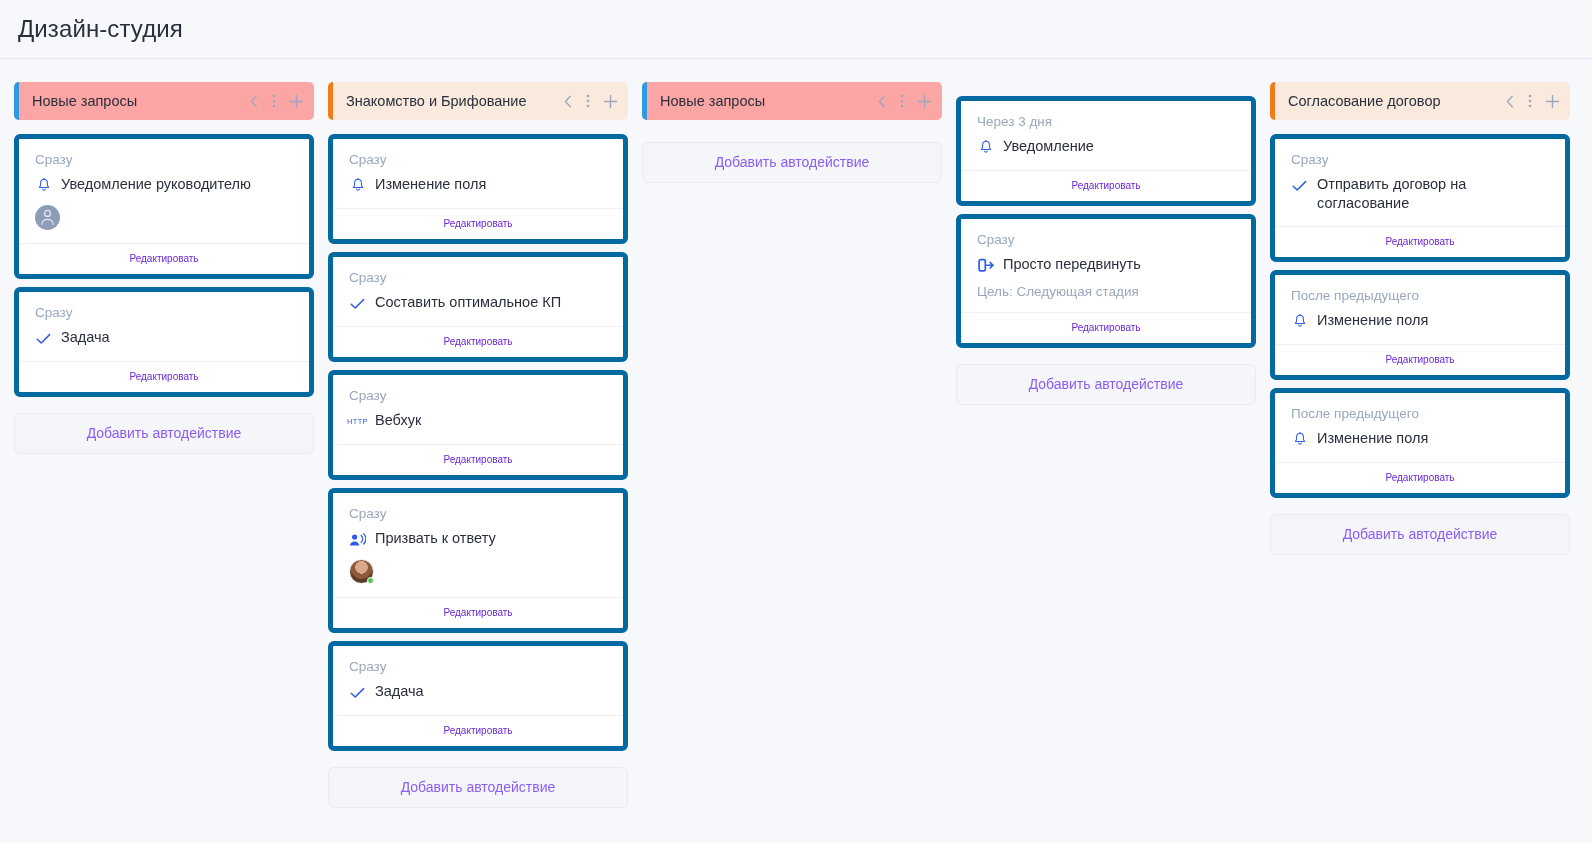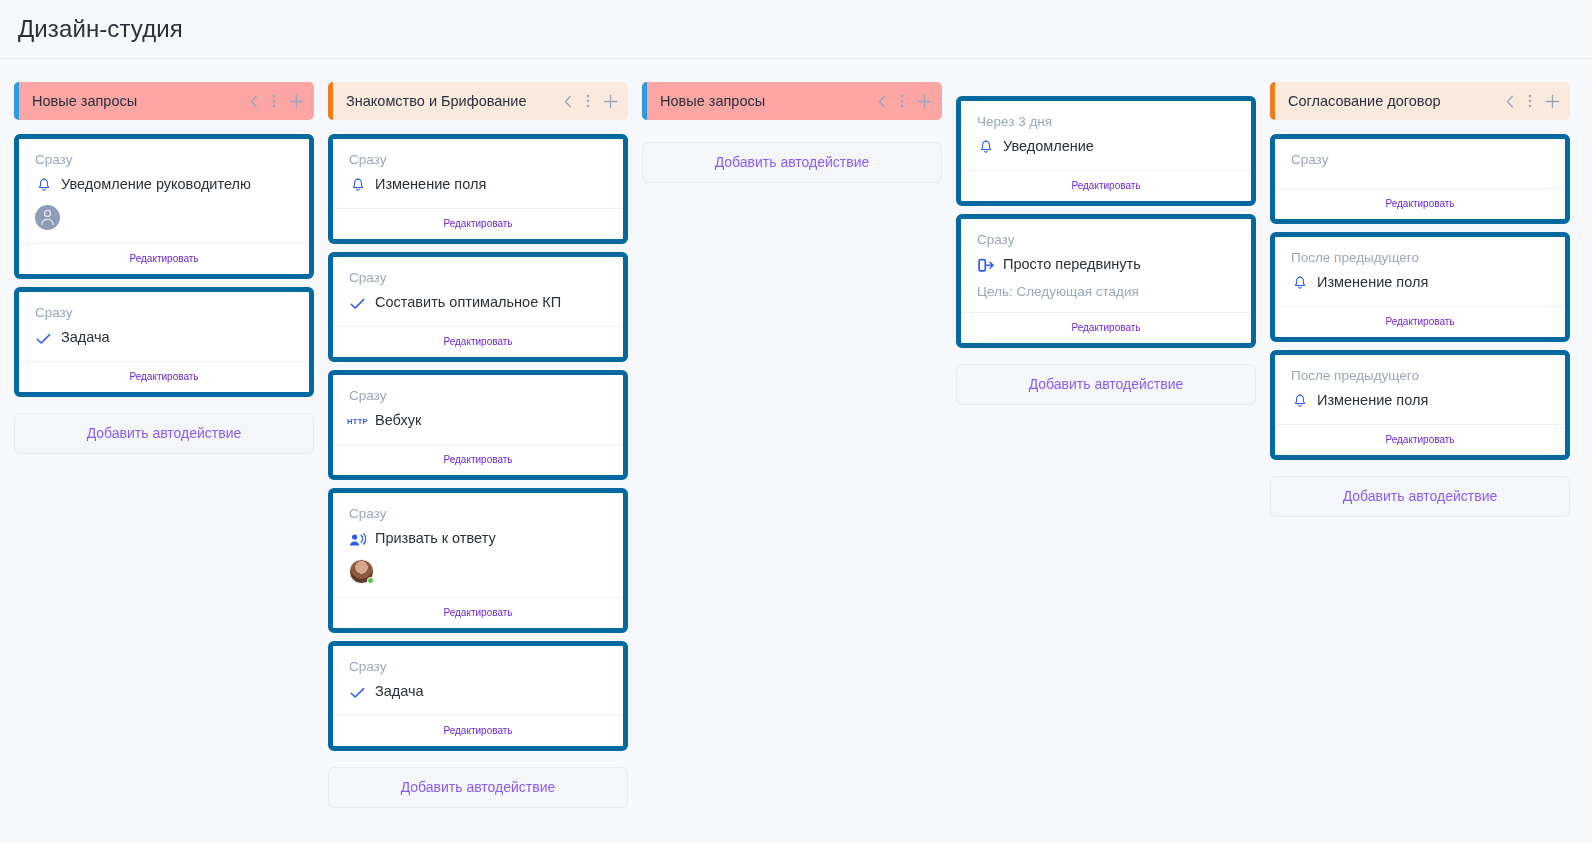--- a/index.html
+++ b/index.html
@@ -140,21 +140,21 @@
     border: 1px solid #e9ebf2;
     border-radius: 6px;
     text-align: center;
     color: #8b5cf6;
     font-size: 14px;
     padding: 11px 0 12px;
     cursor: pointer;
   }
   .http-badge {
     font-size: 7.5px;
-    font-weight: 700;
+    font-weight: 400;
     color: #2f5bea;
     letter-spacing: 0.3px;
   }
 </style>
 </head>
 <body>
 
 <div class="page-header">
   <div class="page-title">Дизайн-студия</div>
 </div>
@@ -414,20 +414,28 @@
             <svg width="15" height="15" viewBox="0 0 15 15" fill="none">
               <path d="M7.5 1.4v12.2M1.4 7.5h12.2" stroke="#9aa7bd" stroke-width="1.4" stroke-linecap="round"></path>
             </svg>
           </span>
         </div>
       </div>
       <div class="cards">
         <div class="card">
           <div class="card-body">
             <div class="card-when">Сразу</div>
+            <div class="card-row">
+              <span class="card-icon">
+                <svg width="15" height="12" viewBox="0 0 15 12" fill="none">
+                  <path d="M1.2 6.2 5.2 10 13.6 1.6" stroke="#2f5bea" stroke-width="1.5" stroke-linecap="round" stroke-linejoin="round"></path>
+                </svg>
+              </span>
+              <span class="card-label">Отправить договор на согласование</span>
+            </div>
           </div>
           <div class="card-edit">Редактировать</div>
         </div>
         <div class="card">
           <div class="card-body">
             <div class="card-when">После предыдущего</div>
             <div class="card-row">
               <span class="card-icon">
                 <svg width="14" height="15" viewBox="0 0 14 15" fill="none">
                   <path d="M7 1.2a3.4 3.4 0 0 0-3.4 3.4v2.6L2.4 9.4h9.2L10.4 7.2V4.6A3.4 3.4 0 0 0 7 1.2Z" stroke="#2f5bea" stroke-width="1.05" stroke-linejoin="round"></path>

